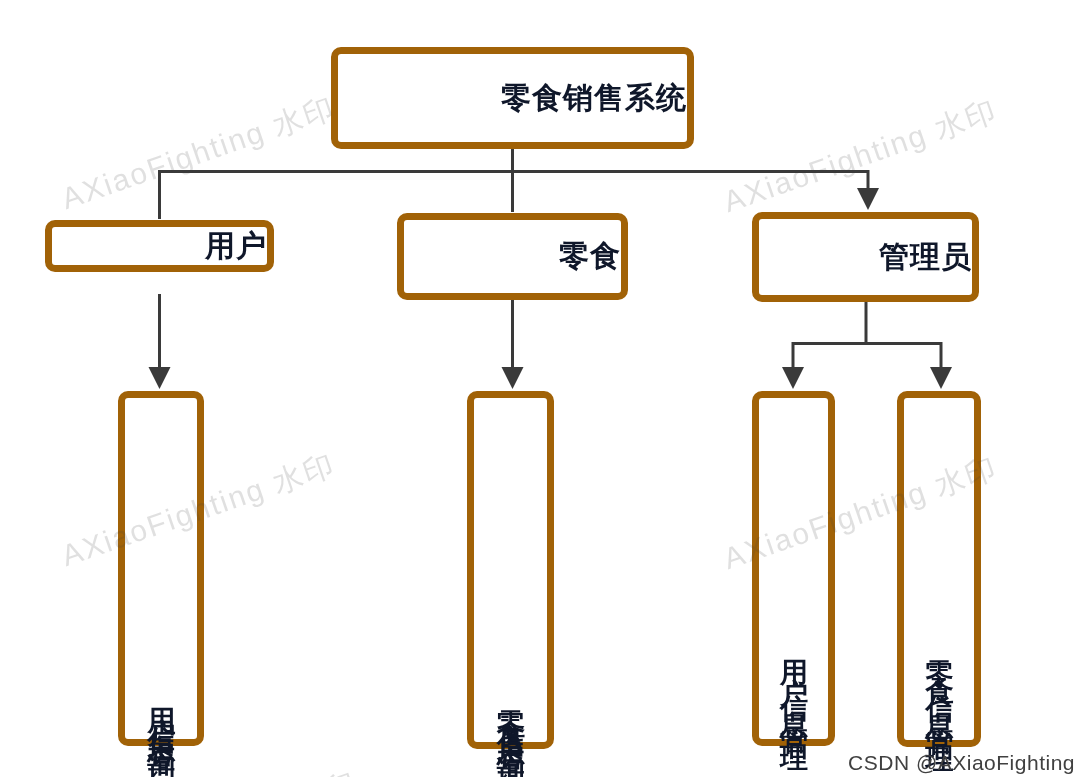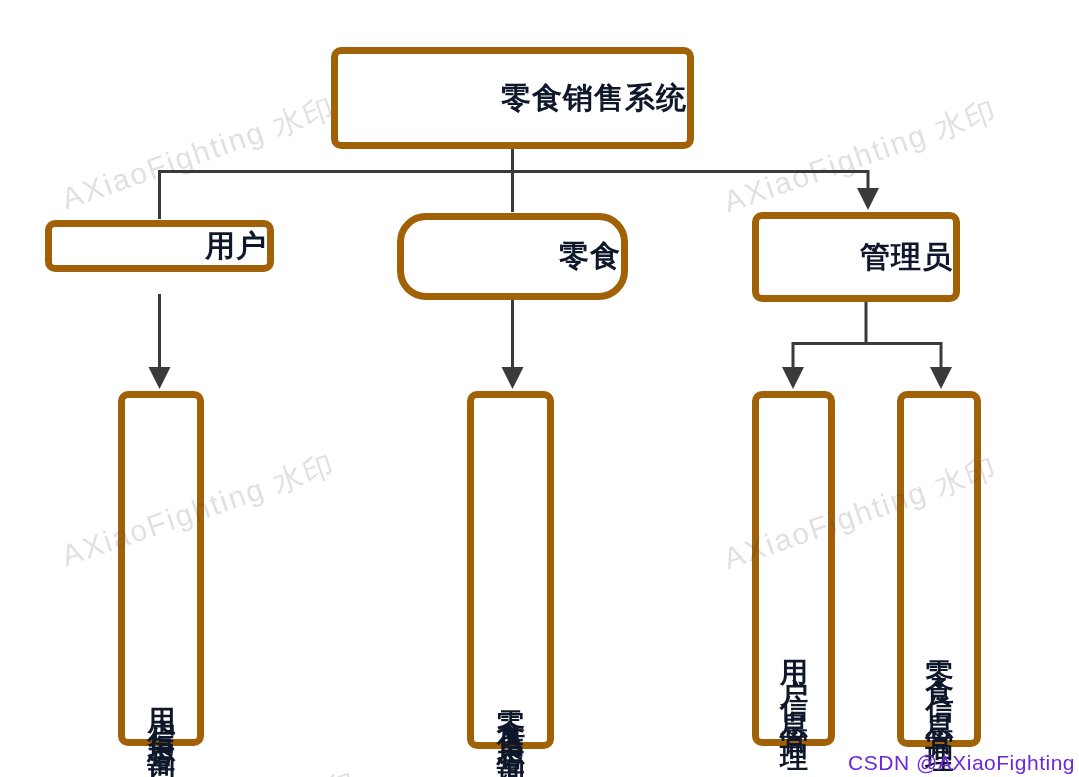--- a/index.html
+++ b/index.html
@@ -35,22 +35,22 @@
     writing-mode: vertical-rl;
     text-orientation: upright;
     font-size: 28px;
     white-space: nowrap;
   }
   .node.v6 { letter-spacing: 9px; }
   .node.v5 { letter-spacing: 17px; }
 
   #node-root        { left: 331px; top: 47px;  width: 363px; height: 102px; }
   #node-user        { left: 45px;  top: 220px; width: 229px; height: 52px; }
-  #node-snack       { left: 397px; top: 213px; width: 231px; height: 87px; border-radius: 29px; }
-  #node-admin       { left: 752px; top: 212px; width: 208px; height: 90px; }
+  #node-snack       { left: 397px; top: 213px; width: 231px; height: 87px; }
+  #node-admin       { left: 752px; top: 212px; width: 227px; height: 90px; }
   #node-user-query  { left: 118px; top: 391px; width: 86px;  height: 355px; }
   #node-snack-query { left: 467px; top: 391px; width: 87px;  height: 358px; }
   #node-user-manage { left: 752px; top: 391px; width: 83px;  height: 355px; }
   #node-snack-manage{ left: 897px; top: 391px; width: 84px;  height: 356px; }
 
   .watermark {
     position: absolute;
     z-index: 3;
     font-size: 30px;
     color: rgba(60, 60, 60, 0.16);
@@ -66,21 +66,21 @@
   #wm-3 { left: 63px;  top: 537px; }
   #wm-4 { left: 725px; top: 540px; }
   #wm-5 { left: 85px;  top: 855px; }
 
   #footer-credit {
     position: absolute;
     right: 4px;
     bottom: 2px;
     z-index: 4;
     font-size: 21px;
-    color: #6d28d9;
+    color: #404040;
     letter-spacing: 0.5px;
   }
 
   .edge-line { stroke: #3a3a3a; stroke-width: 3; fill: none; }
   .edge-arrow { fill: #3a3a3a; stroke: none; }
 </style>
 </head>
 <body>
 
 <div id="canvas">

